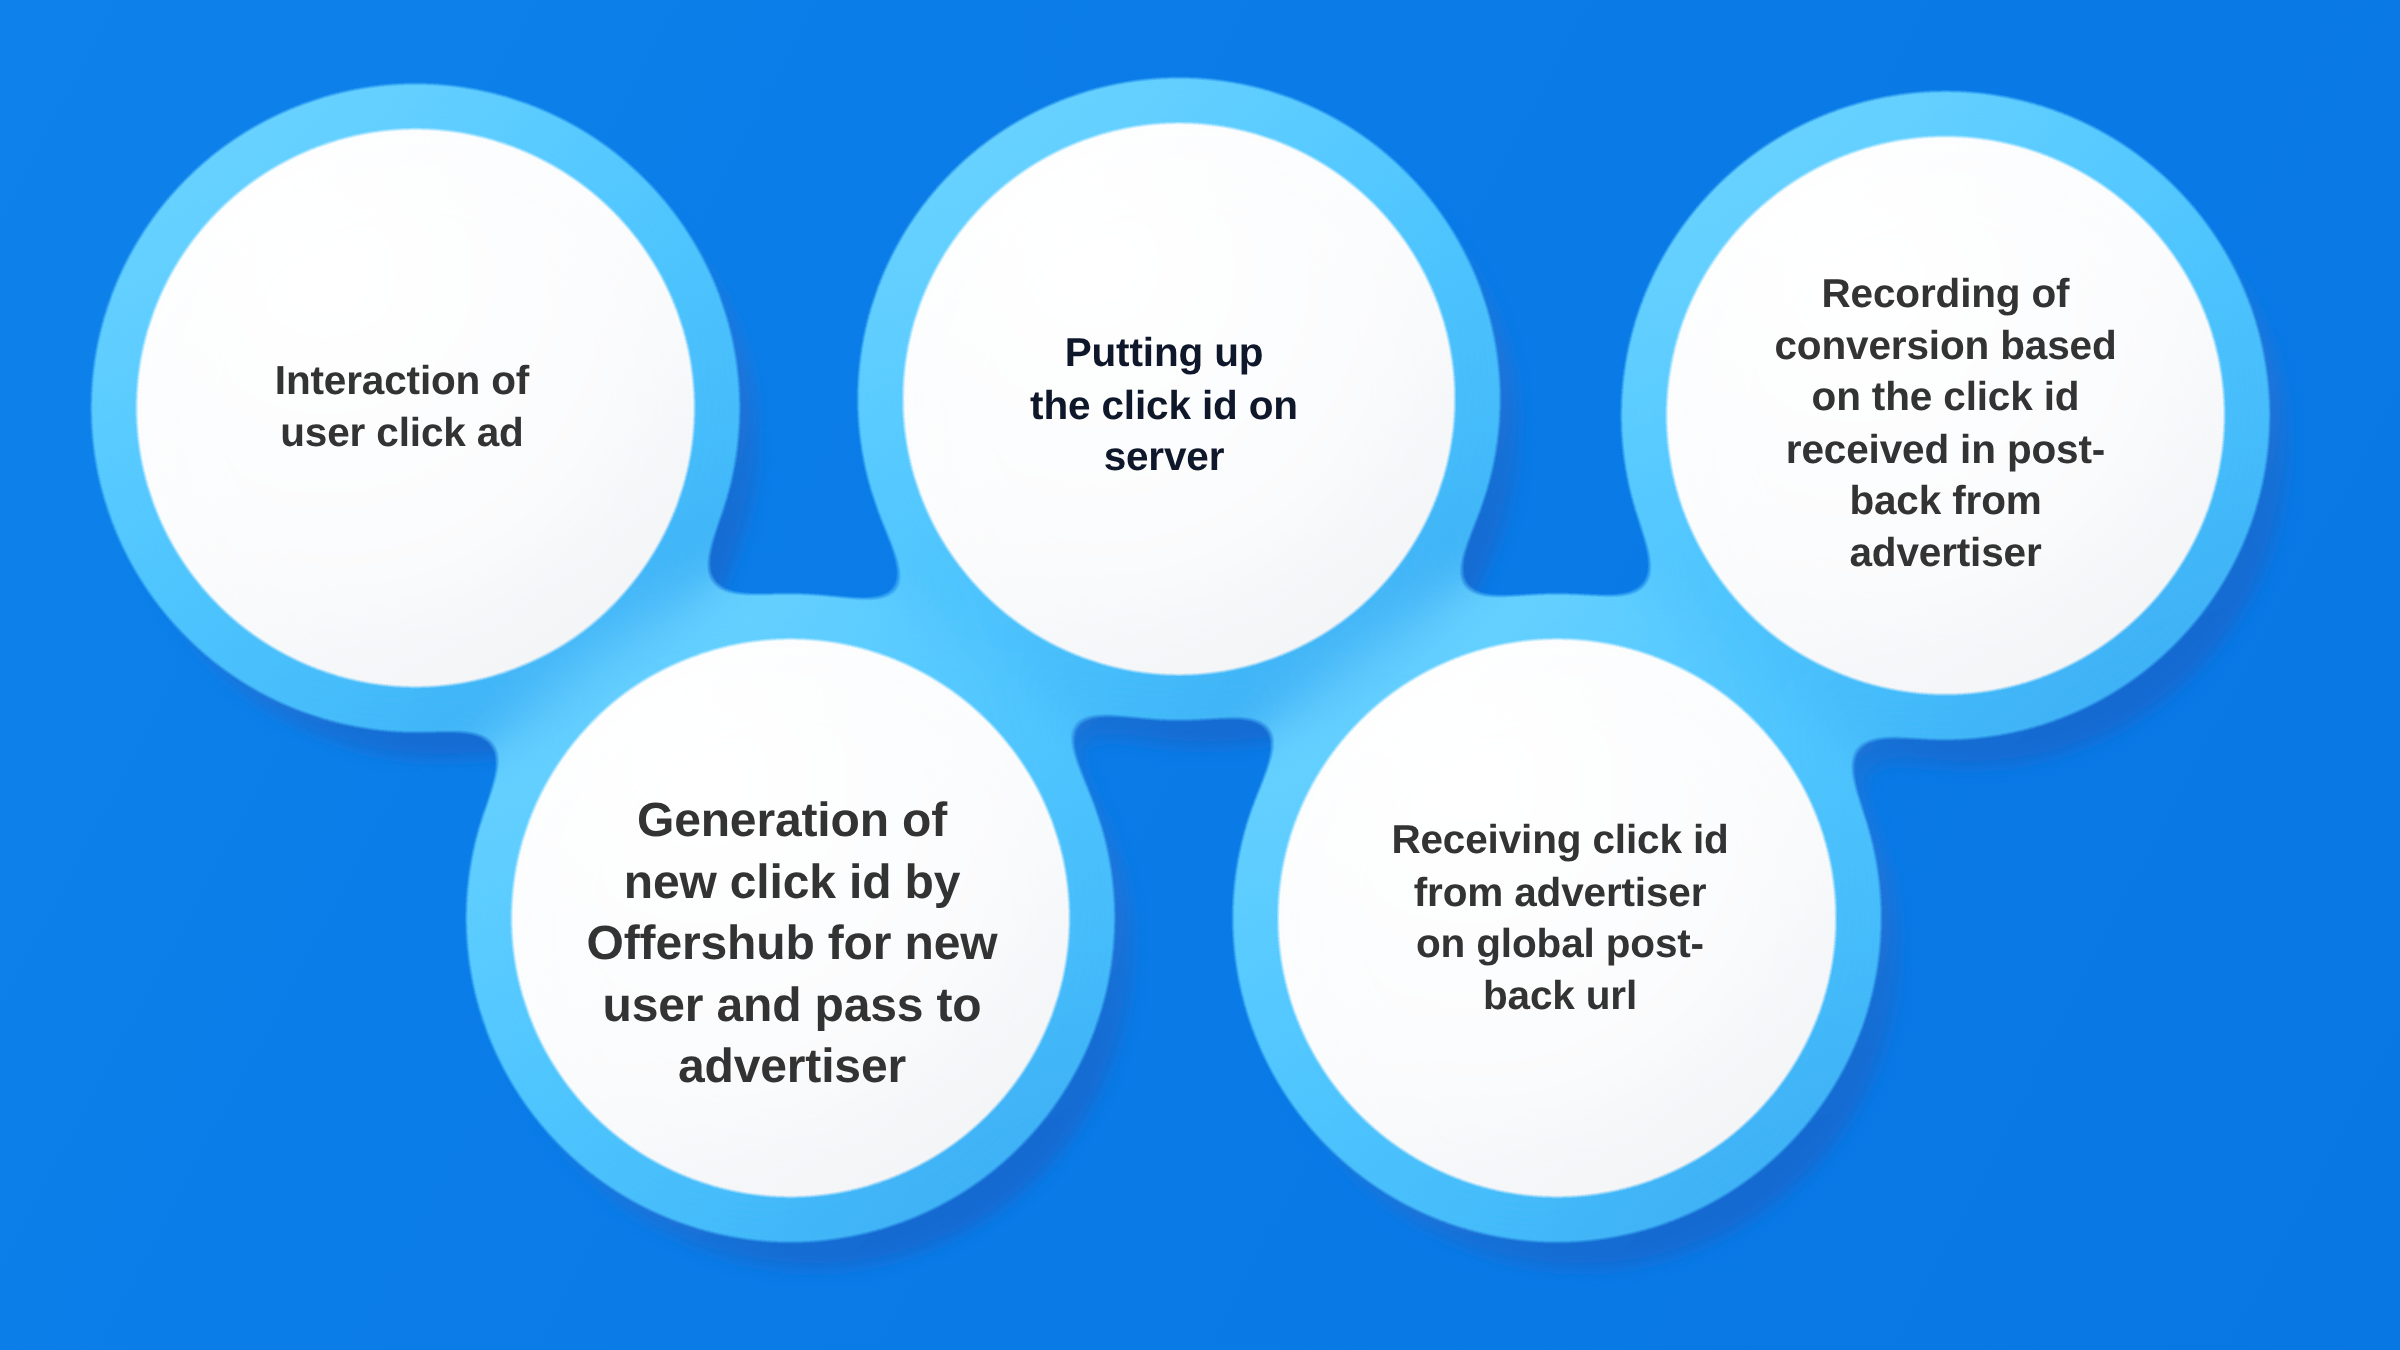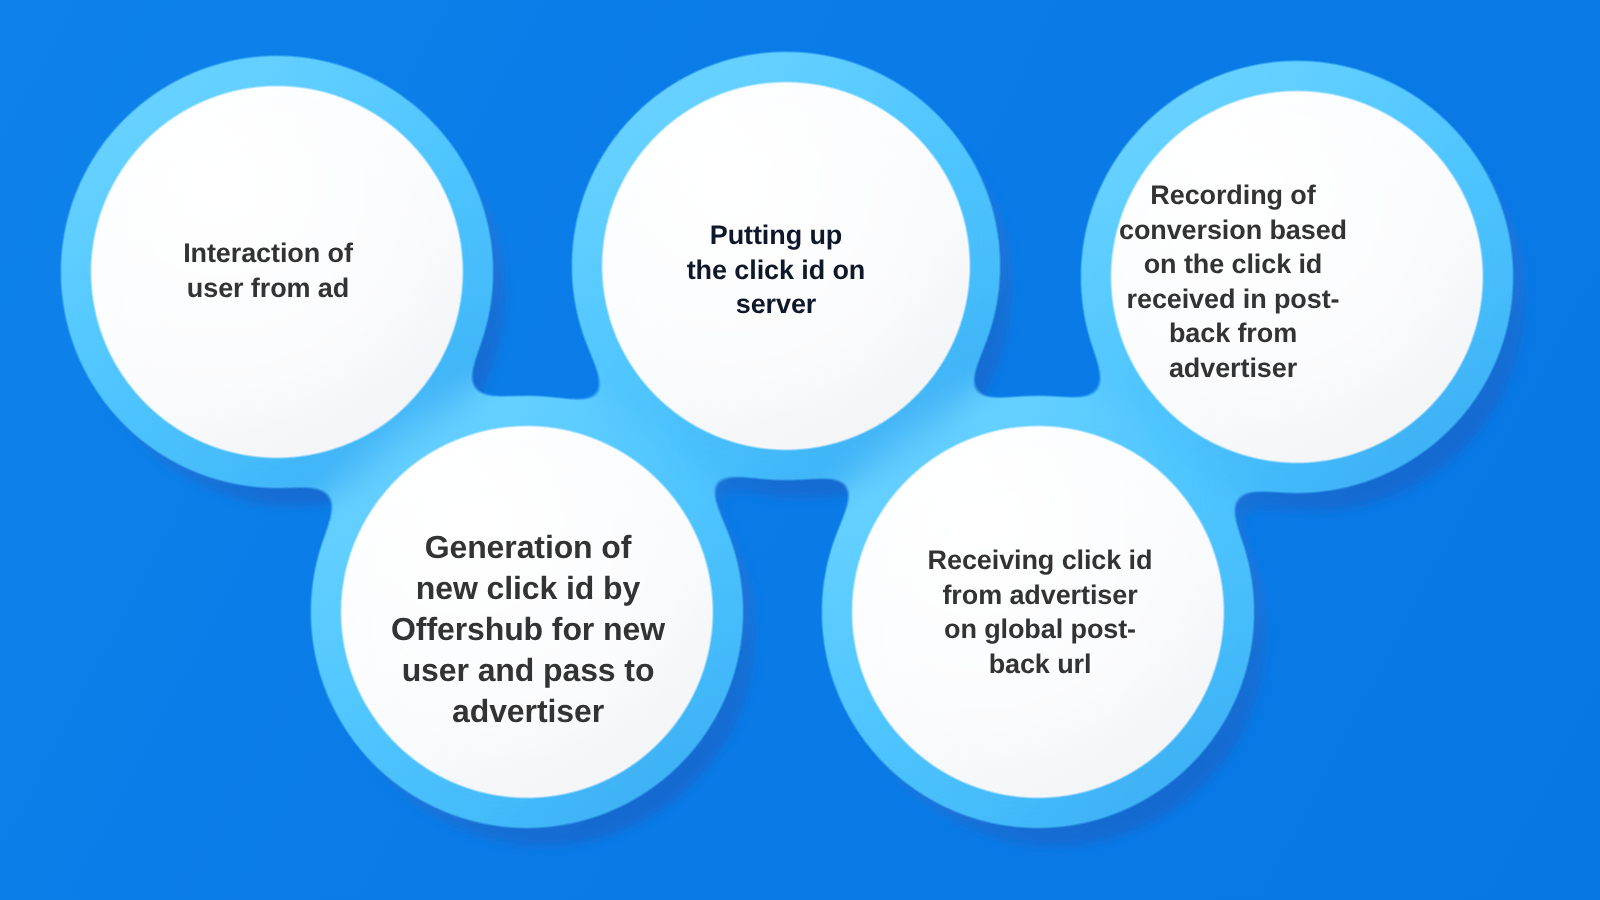--- a/index.html
+++ b/index.html
@@ -123,38 +123,38 @@
         <circle cx="527" cy="612" r="186" fill="url(#grad-core-sheen)"></circle>
         <circle cx="786" cy="266" r="184" fill="url(#grad-core-sheen)"></circle>
         <circle cx="1038" cy="612" r="186" fill="url(#grad-core-sheen)"></circle>
         <circle cx="1297" cy="277" r="186" fill="url(#grad-core-sheen)"></circle>
       </g>
   </svg>
 
   <div id="labels">
       <div class="node-hit" style="left: 277px; top: 272px; width: 372px; height: 372px;"></div>
       <div class="node-label" style="left: 268px; top: 271px; width: 300px; font-size: 27px; color: rgb(51, 51, 51);">Interaction of
-user from ad</div>
+user click ad</div>
       <div class="node-hit" style="left: 527px; top: 612px; width: 372px; height: 372px;"></div>
       <div class="node-label" style="left: 528px; top: 629px; width: 320px; font-size: 32px; color: rgb(51, 51, 51);">Generation of
 new click id by
 Offershub for new
 user and pass to
 advertiser</div>
       <div class="node-hit" style="left: 786px; top: 266px; width: 368px; height: 368px;"></div>
       <div class="node-label" style="left: 776px; top: 270px; width: 300px; font-size: 27px; color: #0f172a;">Putting up
 the click id on
 server</div>
       <div class="node-hit" style="left: 1038px; top: 612px; width: 372px; height: 372px;"></div>
       <div class="node-label" style="left: 1040px; top: 612px; width: 320px; font-size: 27px; color: rgb(51, 51, 51);">Receiving click id
 from advertiser
 on global post-
 back url</div>
       <div class="node-hit" style="left: 1297px; top: 277px; width: 372px; height: 372px;"></div>
-      <div class="node-label" style="left: 1233px; top: 282px; width: 320px; font-size: 27px; color: rgb(51, 51, 51);">Recording of
+      <div class="node-label" style="left: 1297px; top: 282px; width: 320px; font-size: 27px; color: rgb(51, 51, 51);">Recording of
 conversion based
 on the click id
 received in post-
 back from
 advertiser</div>
     </div>
 
 </div>
 
 </body></html>

